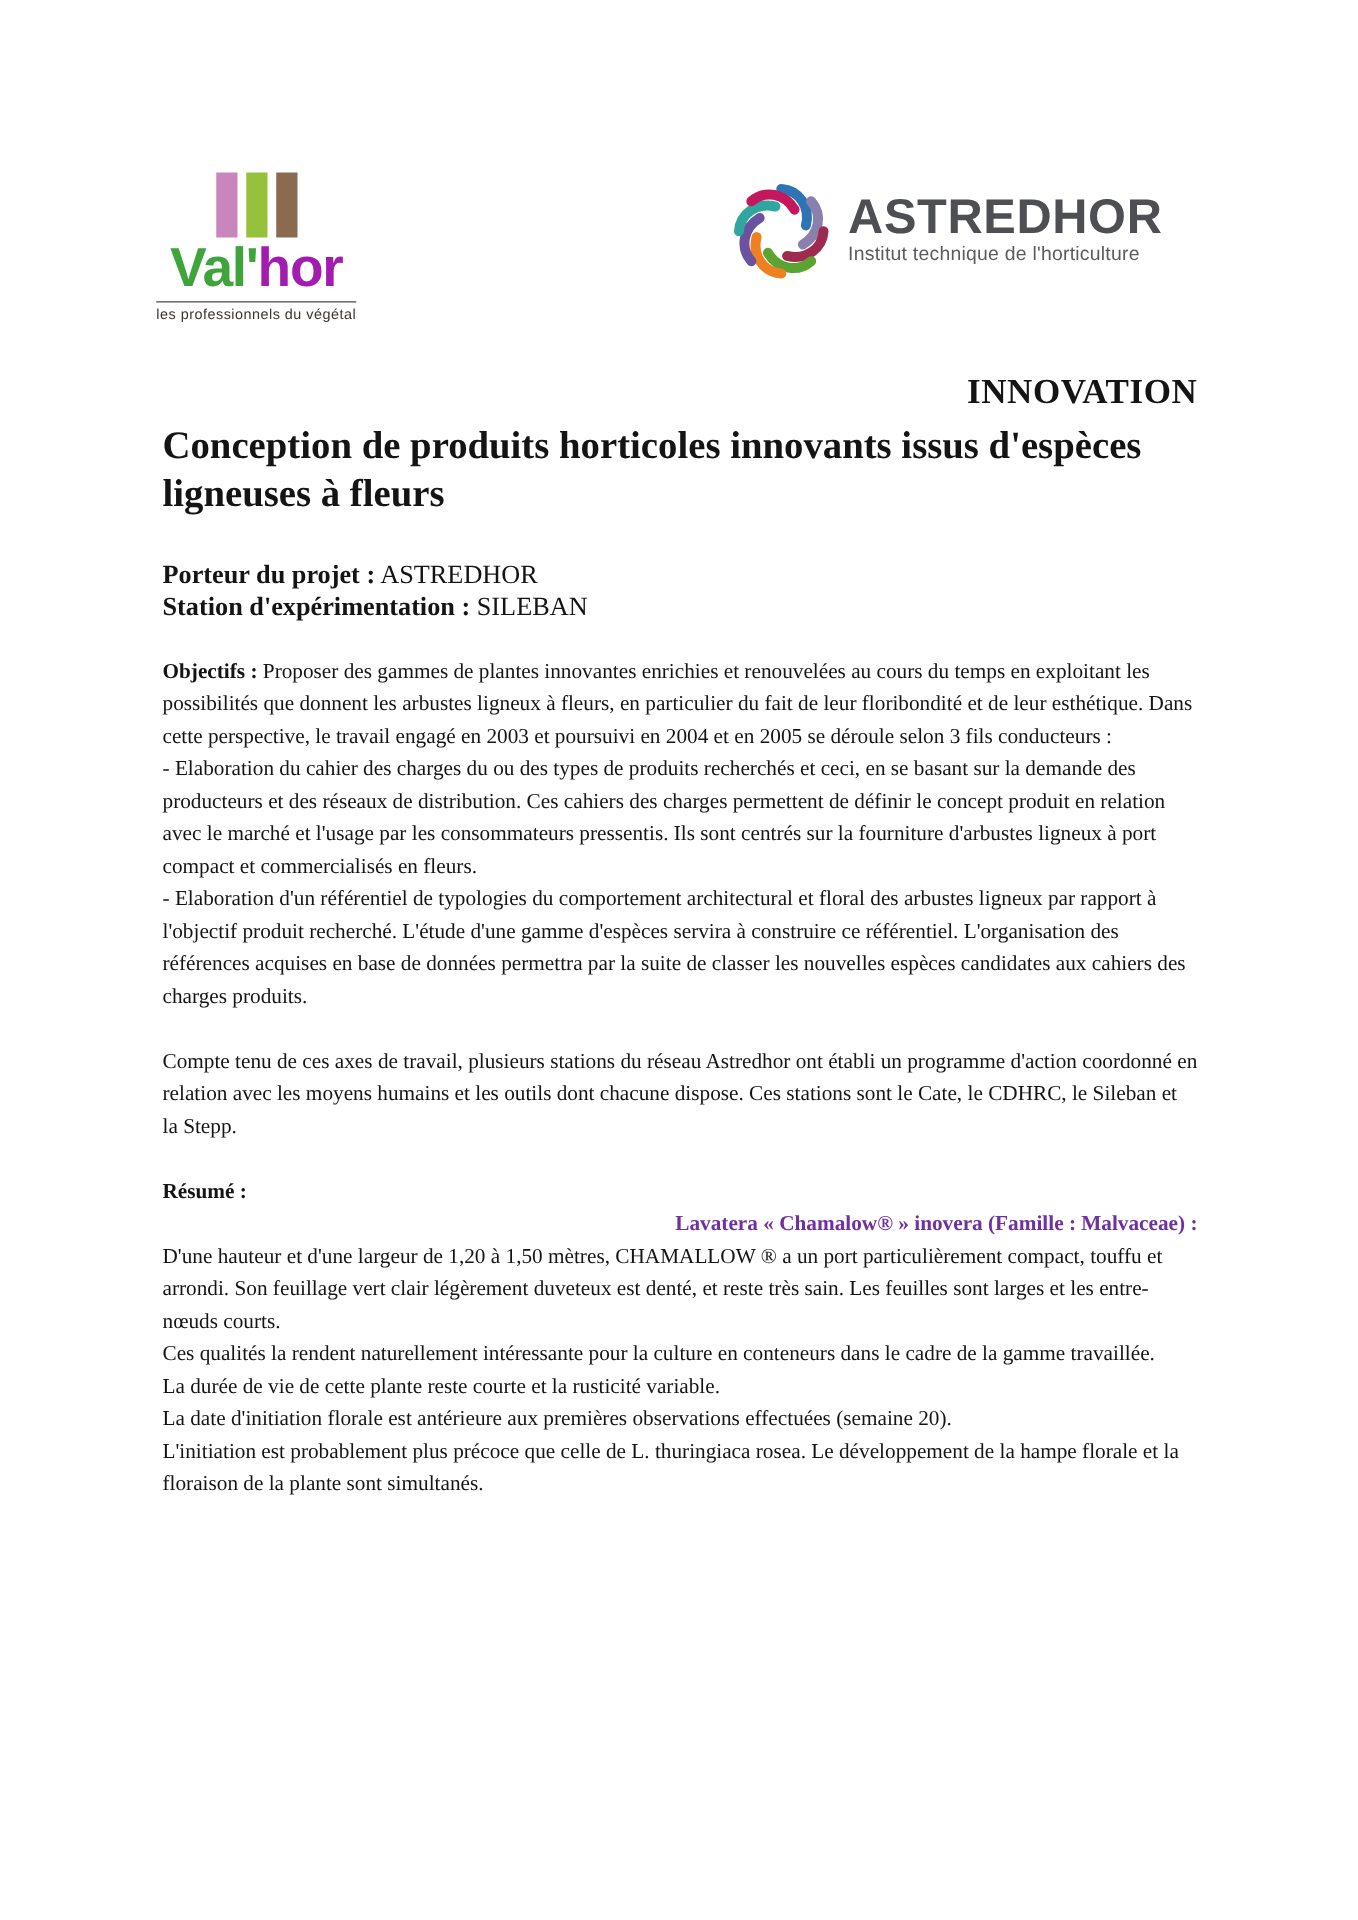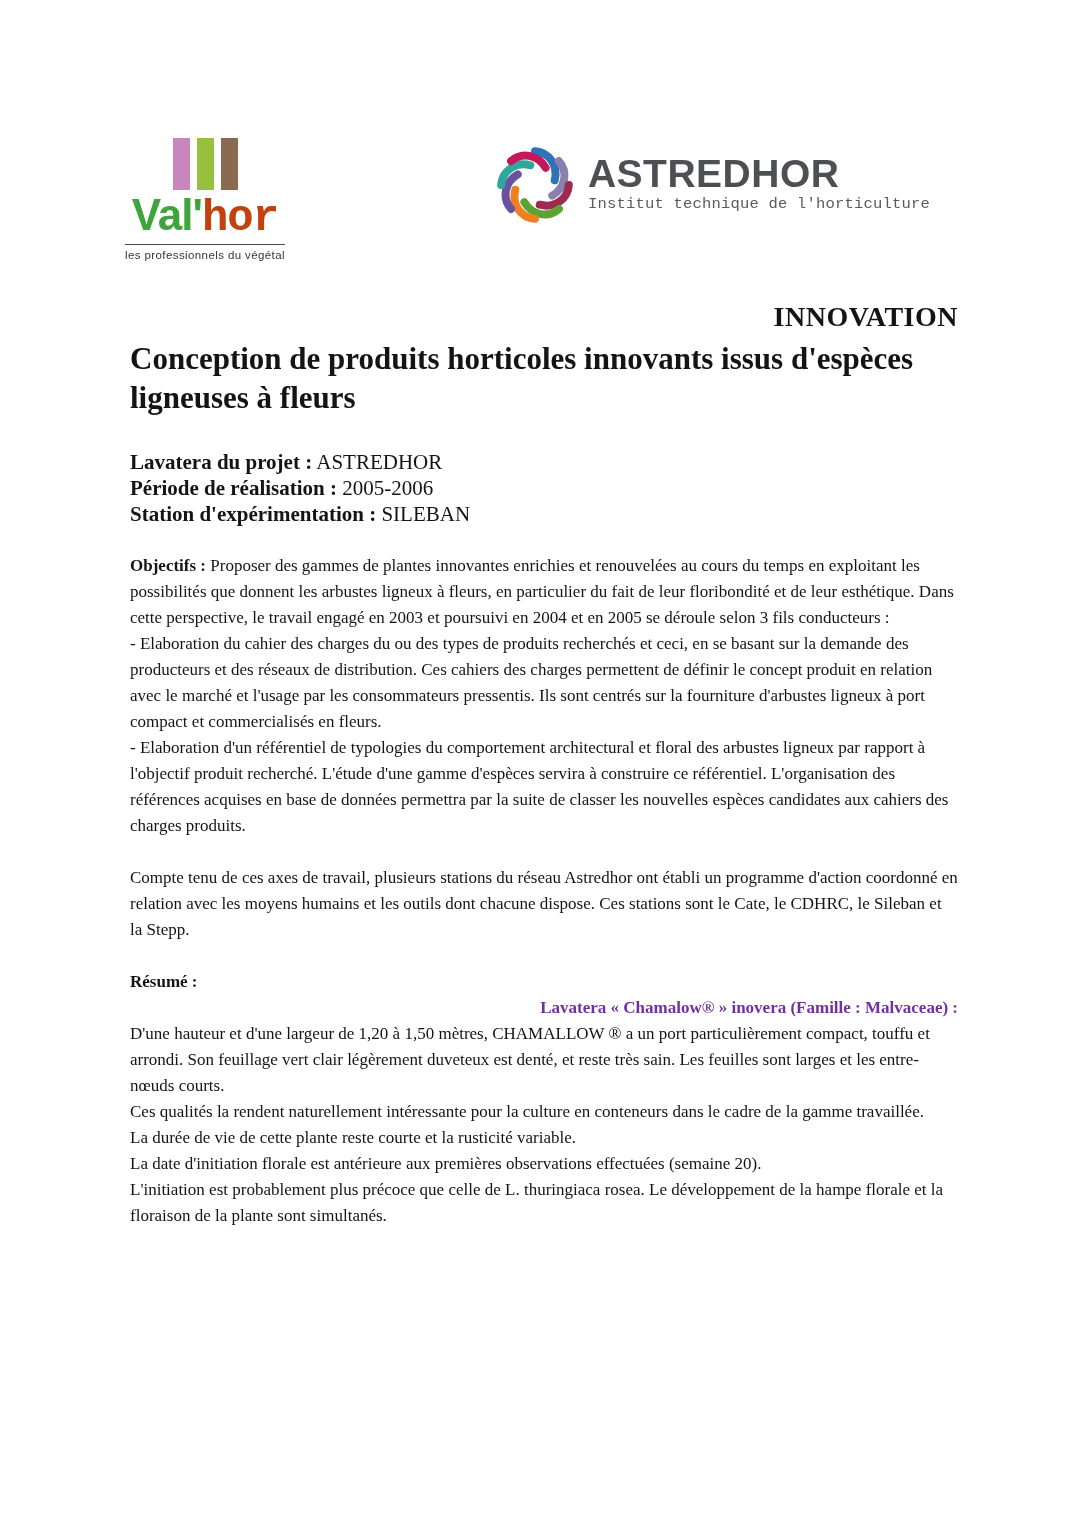--- a/index.html
+++ b/index.html
@@ -34,21 +34,21 @@
   }
   .astredhor{display:flex;align-items:flex-start;}
   .astredhor-flower{flex:0 0 auto;margin-right:6px;}
   .astredhor-text{display:flex;flex-direction:column;margin-top:16px;}
   .astredhor-wordmark{
     font-family:"Liberation Sans", sans-serif;
     font-weight:bold;font-size:39px;line-height:40px;letter-spacing:0.5px;
     color:#4e4f53;
   }
   .astredhor-subtitle{
-    font-family:Liberation Mono, monospace;
+    font-family:Liberation Sans, sans-serif;
     font-size:15.5px;line-height:20px;color:#5a5b5f;letter-spacing:0.2px;
   }
   .petal{fill:none;stroke-width:8.5;stroke-linecap:round;}
   
   .content{padding:0 128px 0 130px;}
   .kicker{
     margin-top:40px;
     text-align:right;
     font-weight:bold;font-size:28px;line-height:32px;letter-spacing:0.5px;
   }
@@ -72,21 +72,21 @@
 
   <div class="header">
 
     <div class="valhor">
       <div class="valhor-bars">
         <span class="valhor-bar" style="background: rgb(201, 134, 189);"></span>
         <span class="valhor-bar" style="background: rgb(150, 193, 61);"></span>
         <span class="valhor-bar" style="background: rgb(138, 106, 80);"></span>
       </div>
       <div class="valhor-wordmark">
-        <span style="color: rgb(63, 164, 60);">Val'</span><span style="color: #c2410c; font-family: Liberation Mono, monospace;">hor</span>
+        <span style="color: rgb(63, 164, 60);">Val'</span><span style="color: #a21caf;">hor</span>
       </div>
       <div class="valhor-tagline">les professionnels du végétal</div>
     </div>
 
     <div class="astredhor">
       <svg class="astredhor-flower" viewBox="0 0 100 100" width="94" height="94" aria-hidden="true">
         <path class="petal" transform="rotate(0 50 50)" d="M 50 14 C 65 15 75 29 71 45" style="stroke: rgb(46, 116, 181);"></path>
         <path class="petal" transform="rotate(45 50 50)" d="M 50 14 C 65 15 75 29 71 45" style="stroke: rgb(139, 127, 174);"></path>
         <path class="petal" transform="rotate(90 50 50)" d="M 50 14 C 65 15 75 29 71 45" style="stroke: rgb(158, 43, 79);"></path>
         <path class="petal" transform="rotate(135 50 50)" d="M 50 14 C 65 15 75 29 71 45" style="stroke: rgb(91, 164, 50);"></path>
@@ -104,26 +104,22 @@
   </div>
 
   <div class="content">
 
     <div class="kicker">INNOVATION</div>
 
     <div class="doc-title">Conception de produits horticoles innovants issus d'espèces ligneuses à fleurs</div>
 
     <div class="meta">
       <div class="meta-row">
-        <b>Lavatera du projet :</b>
+        <b>Porteur du projet :</b>
         <span>ASTREDHOR</span>
-      </div>
-      <div class="meta-row">
-        <b>Période de réalisation :</b>
-        <span>2005-2006</span>
       </div>
       <div class="meta-row">
         <b>Station d'expérimentation :</b>
         <span>SILEBAN</span>
       </div>
     </div>
 
     <div class="body-block">
       <p>
         <b class="inline-label">Objectifs :</b>

